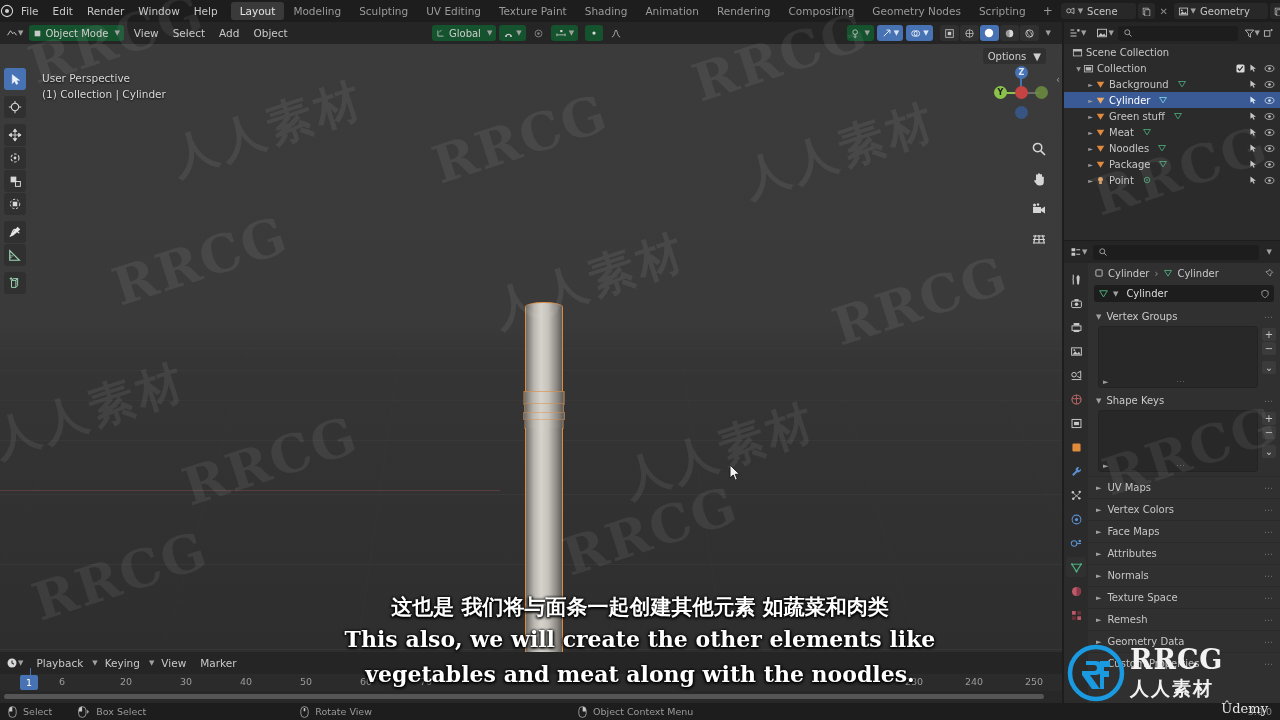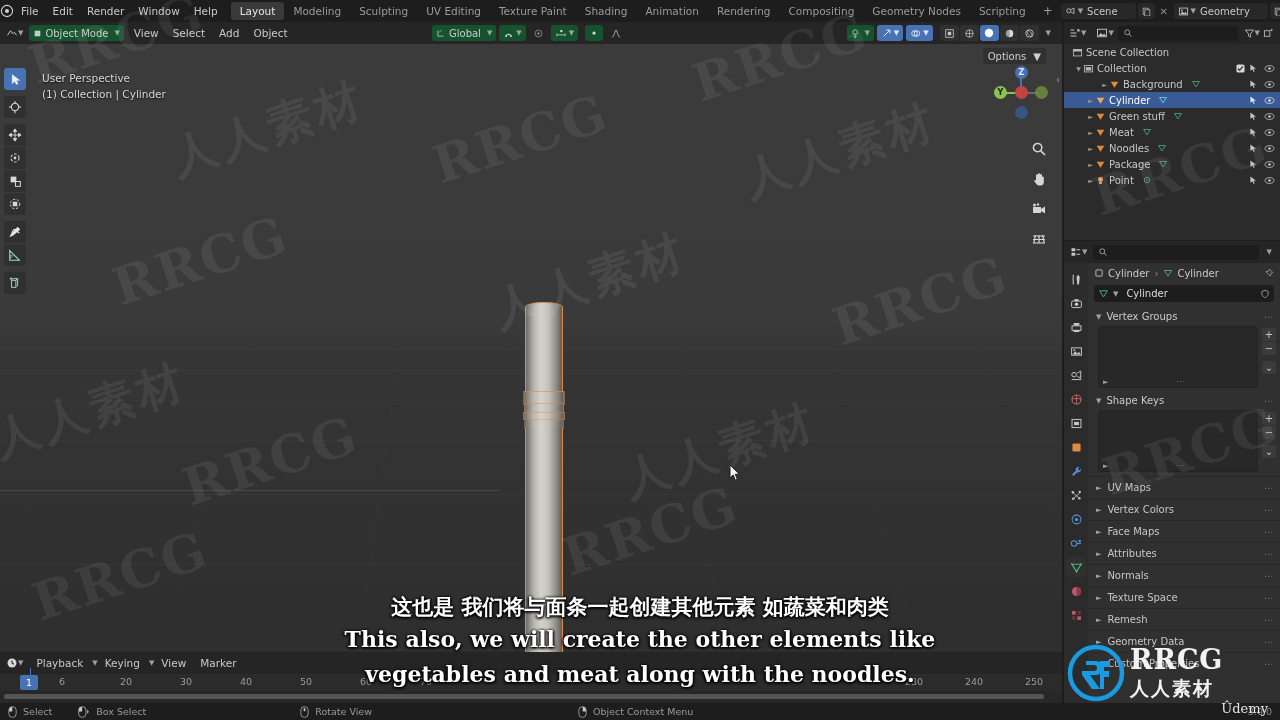--- a/index.html
+++ b/index.html
@@ -635,21 +635,21 @@
           </span>
           <span class="icn" style="padding-right:3px">
             <svg width="11" height="11" viewBox="0 0 16 16">
                 <ellipse cx="8" cy="8" rx="6.4" ry="4.2" fill="none" stroke="#c8c8c8" stroke-width="1.2"></ellipse>
                 <circle cx="8" cy="8" r="1.9" fill="#c8c8c8"></circle>
               </svg>
           </span>
         </span>
       </div>
 
-      <div class="olrow" style="padding-left:36px">
+      <div class="olrow" style="padding-left:22px">
         <span class="disc">►</span>
         <span class="icn">
           <svg width="11" height="11" viewBox="0 0 16 16">
               <path d="M2.5 4 L13.5 4 L8 12.6 Z" fill="#e08a3c"></path>
             </svg>
         </span>
         <span class="nm">Background</span>
         <span style="padding-left:8px" class="icn">
           <svg width="10" height="10" viewBox="0 0 16 16">
               <path d="M2.5 4 L13.5 4 L8 12.6 Z" fill="none" stroke="#4caf7d" stroke-width="1.3"></path>

